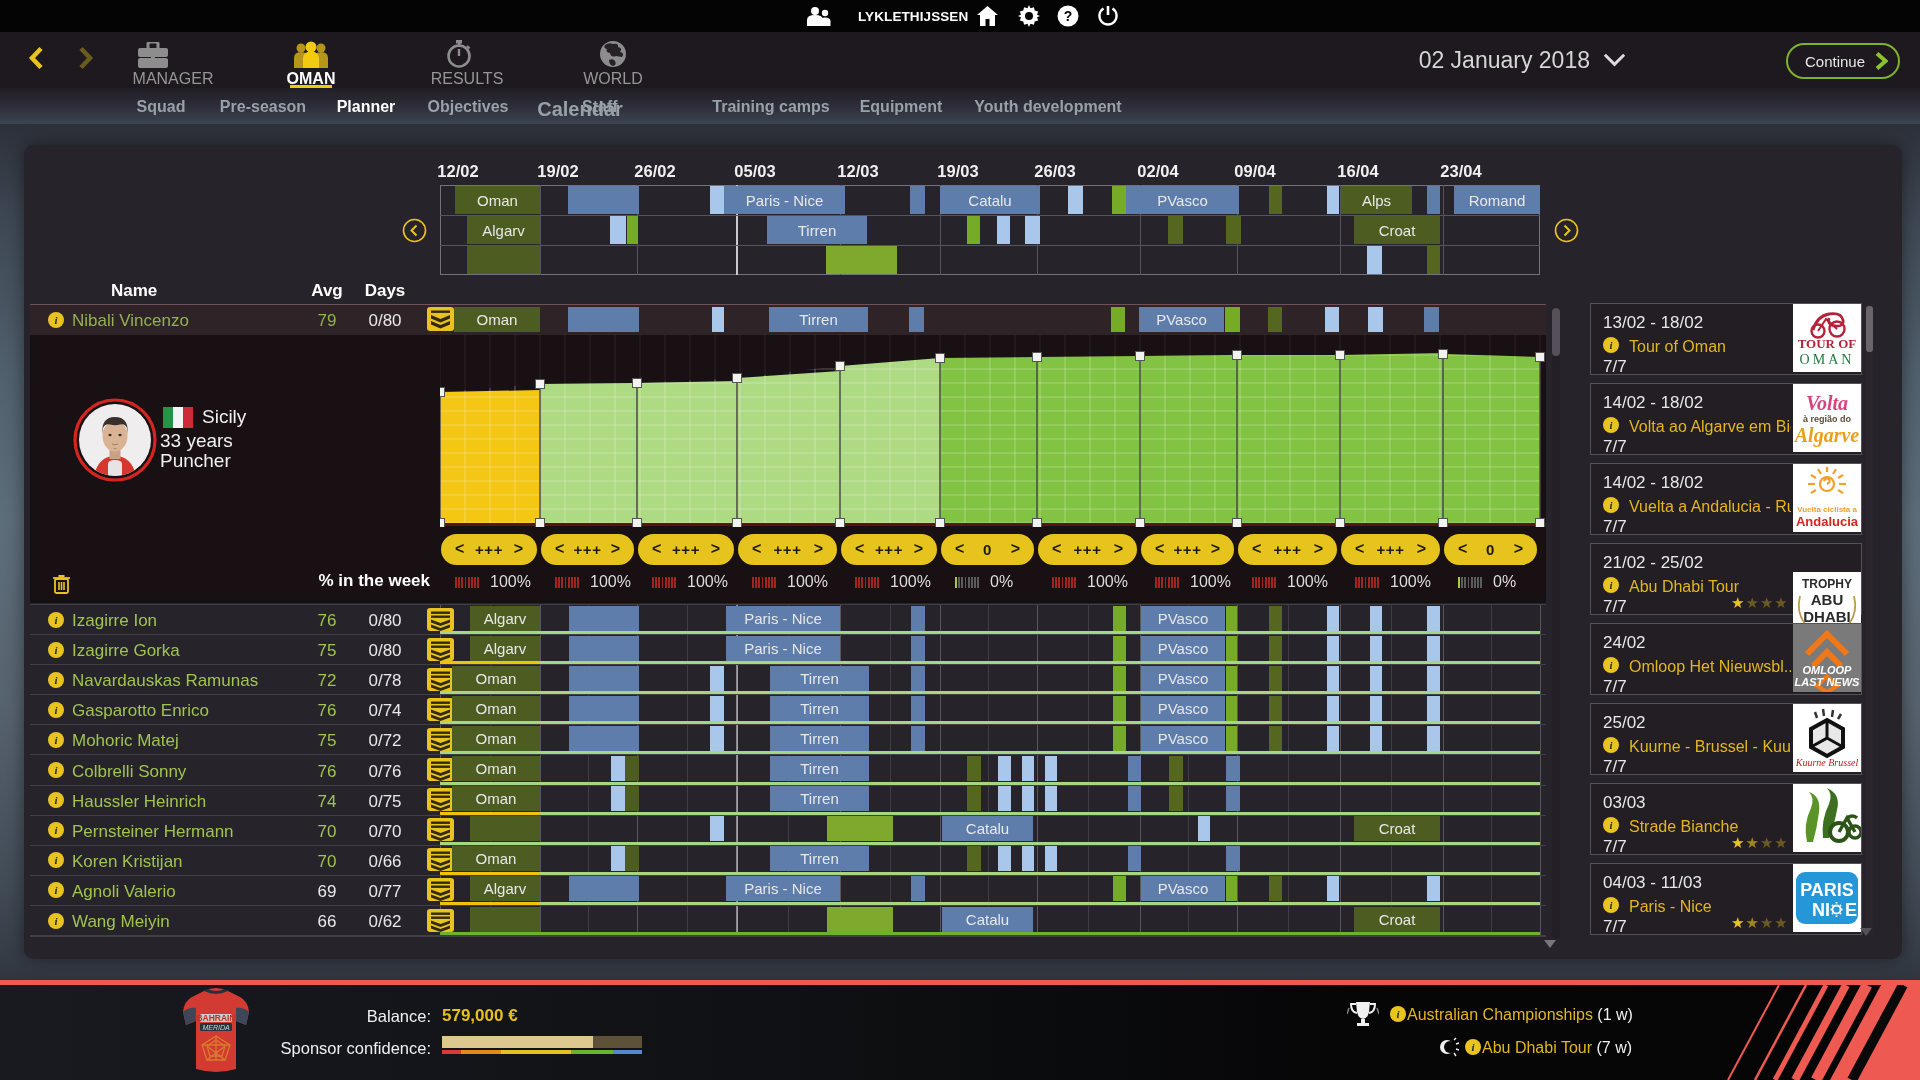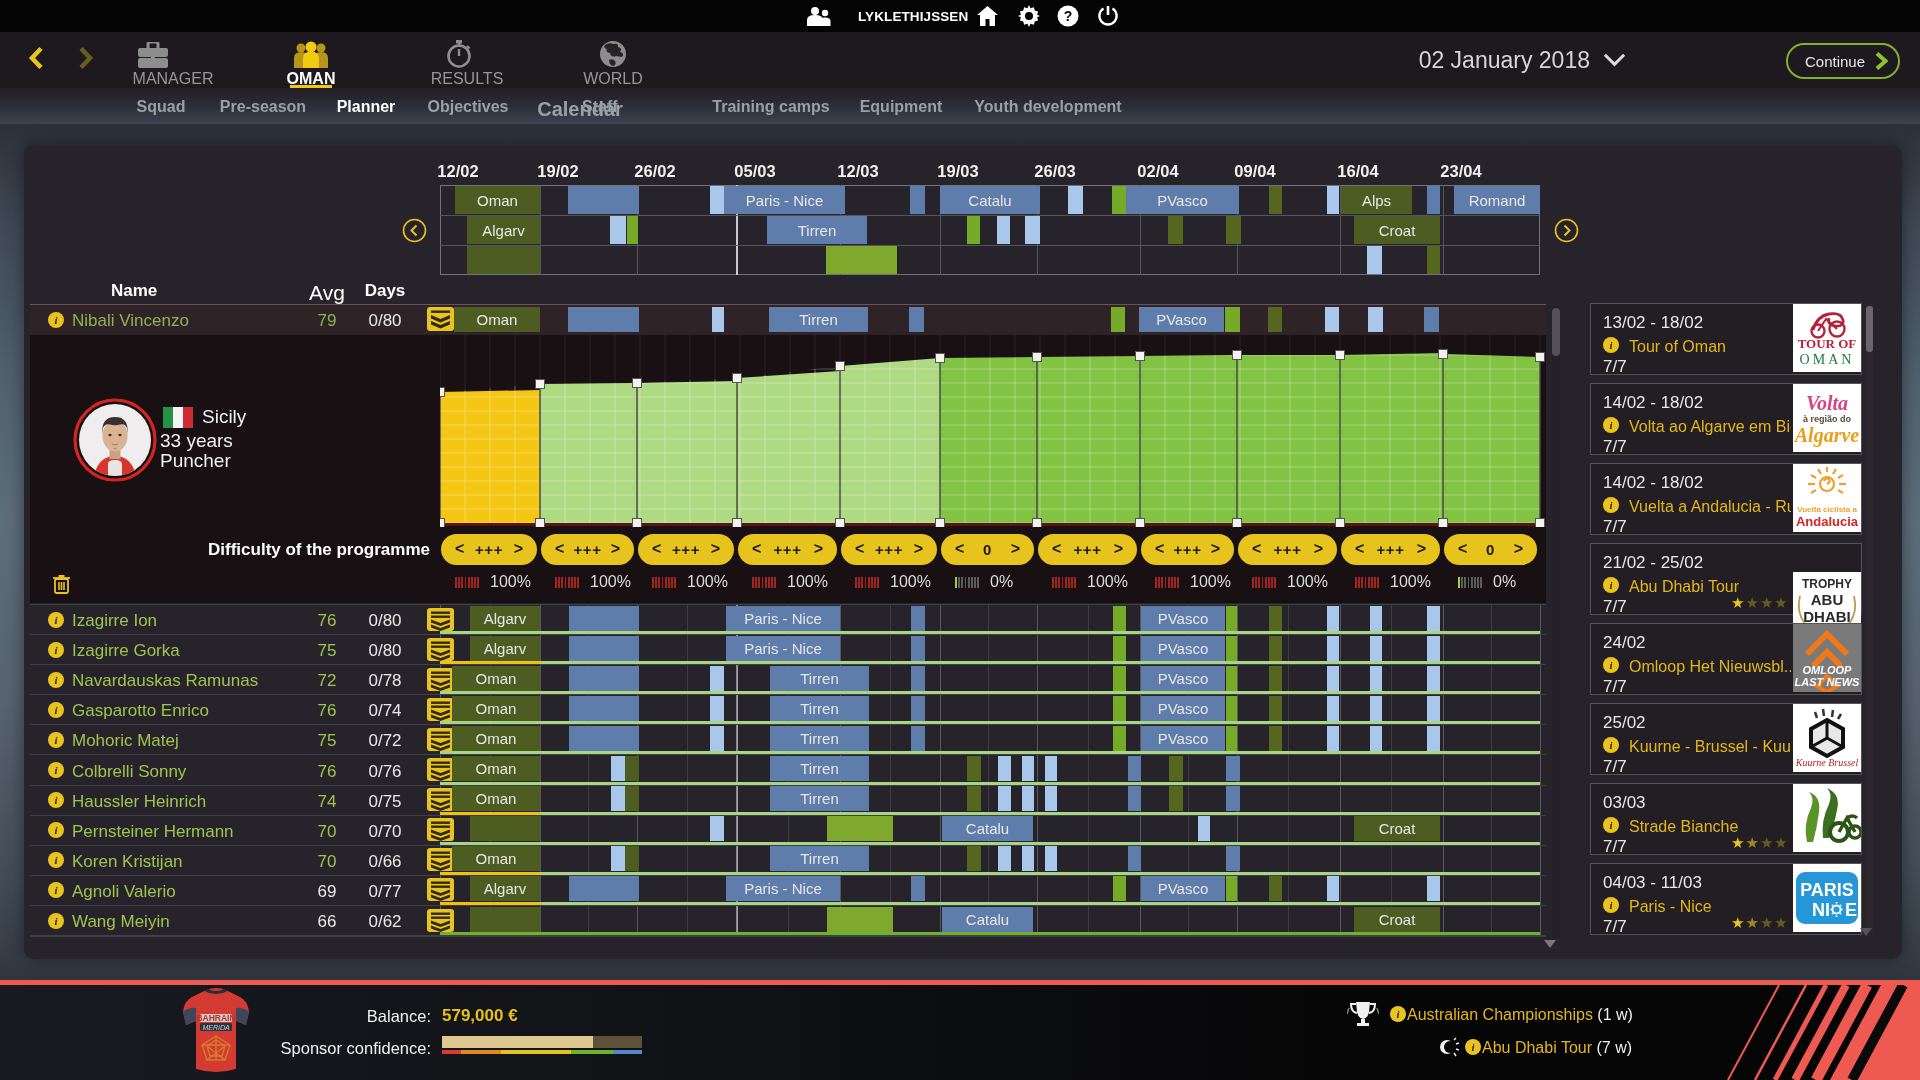--- a/index.html
+++ b/index.html
@@ -146,21 +146,21 @@
     <div style="position:absolute;left:1427px;top:246px;width:13px;height:28px;background:#55661f;color:#e8e8e8;font-size:15px;display:flex;align-items:center;justify-content:center;"></div>
 <svg class="abs" style="left:402px;top:218px" width="25" height="25" viewBox="0 0 25 25">
 <circle cx="12.5" cy="12.5" r="11" fill="none" stroke="#e9c420" stroke-width="1.6"></circle>
 <path d="M14.5 7.5 L9.5 12.5 L14.5 17.5" stroke="#e9c420" stroke-width="2" fill="none"></path>
     </svg>
 <svg class="abs" style="left:1554px;top:218px" width="25" height="25" viewBox="0 0 25 25">
 <circle cx="12.5" cy="12.5" r="11" fill="none" stroke="#e9c420" stroke-width="1.6"></circle>
 <path d="M10.5 7.5 L15.5 12.5 L10.5 17.5" stroke="#e9c420" stroke-width="2" fill="none"></path>
     </svg>
 <div style="position:absolute;left:111px;top:281px;width:70px;color:#fff;font-size:17px;font-weight:bold;">Name</div>
-<div style="position:absolute;left:300px;top:281px;width:54px;text-align:center;color:#fff;font-size:21px;font-weight:normal;">Avg</div>
+<div style="position:absolute;left:300px;top:281px;width:54px;text-align:center;color:#fff;font-size:17px;font-weight:bold;">Avg</div>
 <div style="position:absolute;left:355px;top:281px;width:60px;text-align:center;color:#fff;font-size:17px;font-weight:bold;">Days</div>
 <div style="position:absolute;left:30px;top:304px;width:1516px;height:31px;background:#2e2428;border-top:1px solid #6e5258;"></div>
 <svg class="abs" style="left:48px;top:312px" width="16" height="16" viewBox="0 0 16 16">
       <circle cx="8" cy="8" r="8" fill="#e9c420"></circle>
       <text x="8" y="12" text-anchor="middle" font-family="Liberation Serif" font-size="11" font-weight="bold" font-style="italic" fill="#2a2a2a">i</text>
     </svg>
 <div style="position:absolute;left:72px;top:311px;color:#93b052;font-size:17px;">Nibali Vincenzo</div>
 <div style="position:absolute;left:300px;top:311px;width:54px;text-align:center;color:#93b052;font-size:17px;">79</div>
 <div style="position:absolute;left:355px;top:311px;width:60px;text-align:center;color:#e8e8e8;font-size:17px;">0/80</div>
 <svg class="abs" style="left:427px;top:307px" width="27" height="24" viewBox="0 0 27 24">
@@ -364,21 +364,21 @@
       <rect x="792.5" y="15.5" width="9" height="9" fill="#f2f2ee" stroke="#555" stroke-width="1"></rect>
       <rect x="792.5" y="183.5" width="9" height="9" fill="#f2f2ee" stroke="#555" stroke-width="1"></rect>
       <rect x="895.5" y="15.5" width="9" height="9" fill="#f2f2ee" stroke="#555" stroke-width="1"></rect>
       <rect x="895.5" y="183.5" width="9" height="9" fill="#f2f2ee" stroke="#555" stroke-width="1"></rect>
       <rect x="998.5" y="14.5" width="9" height="9" fill="#f2f2ee" stroke="#555" stroke-width="1"></rect>
       <rect x="998.5" y="183.5" width="9" height="9" fill="#f2f2ee" stroke="#555" stroke-width="1"></rect>
       <rect x="1095.5" y="17.5" width="9" height="9" fill="#f2f2ee" stroke="#555" stroke-width="1"></rect>
       <rect x="1095.5" y="183.5" width="9" height="9" fill="#f2f2ee" stroke="#555" stroke-width="1"></rect>
     </svg>
 <div style="position:absolute;left:30px;top:601px;width:1516px;height:2px;background:#111;"></div>
-<div style="position:absolute;left:0px;top:540px;width:430px;text-align:right;color:#fff;font-size:17px;font-weight:bold;">Difficulty of the programme</div>
+<div style="position:absolute;left:0px;top:571px;width:430px;text-align:right;color:#fff;font-size:17px;font-weight:bold;">% in the week</div>
 <div style="position:absolute;left:441px;top:534px;width:96px;height:31px;background:#e7c31d;border-radius:16px;color:#1e1a10;">
       <span style="position:absolute;left:14px;top:6px;font-size:16px;font-weight:bold;">&lt;</span>
       <span style="position:absolute;left:0;right:0;text-align:center;top:7px;font-size:15px;font-weight:bold;letter-spacing:0.5px;">+++</span>
       <span style="position:absolute;right:14px;top:6px;font-size:16px;font-weight:bold;">&gt;</span>
     </div>
 <div style="position:absolute;left:455px;top:577px;width:30px;height:11px;">
       <div style="position:absolute;left:0.0px;top:0;width:1.9px;height:11px;background:#a22520;"></div>
       <div style="position:absolute;left:3.2px;top:0;width:1.9px;height:11px;background:#a22520;"></div>
       <div style="position:absolute;left:6.4px;top:0;width:1.9px;height:11px;background:#a22520;"></div>
       <div style="position:absolute;left:9.6px;top:0;width:1.9px;height:11px;background:#a22520;"></div>

